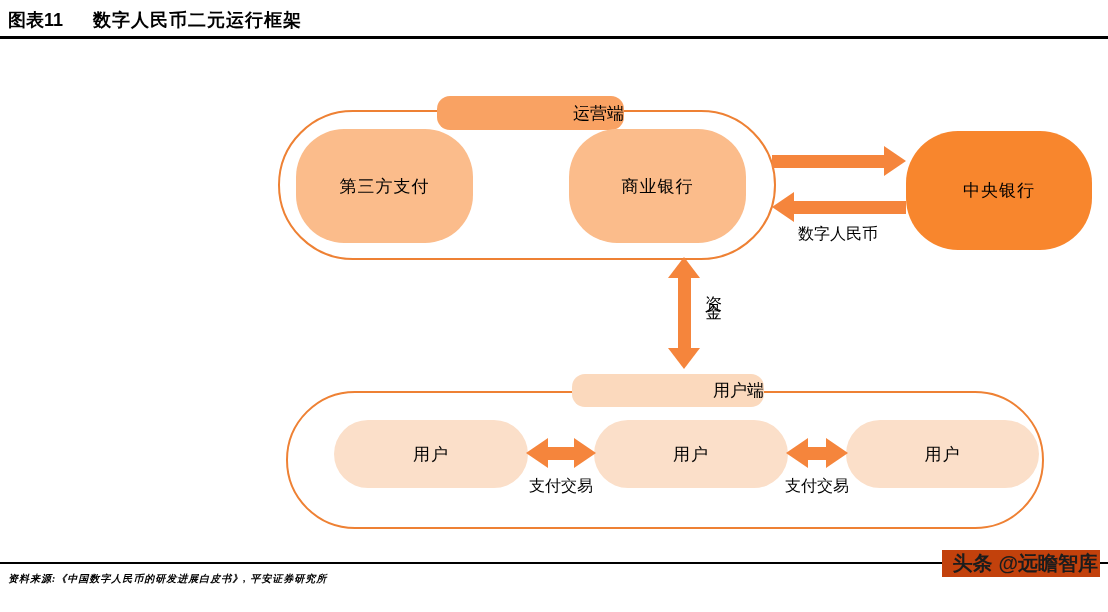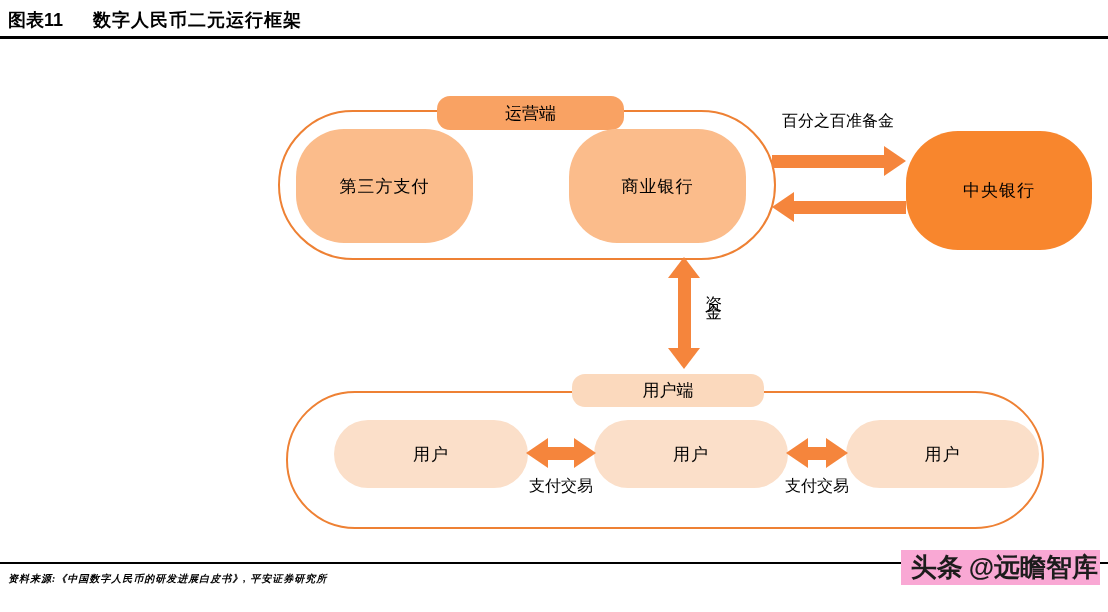--- a/index.html
+++ b/index.html
@@ -17,42 +17,42 @@
     position:relative;width:1108px;height:612px;background:#ffffff;overflow:hidden;
     font-family:"Liberation Sans","DejaVu Sans",sans-serif;color:var(--ink);
   }
   
   .title-row{position:absolute;left:8px;top:8px;font-size:18px;font-weight:bold;white-space:nowrap;}
   .fig-title{margin-left:30px;letter-spacing:1px;}
   .title-rule{position:absolute;left:0;top:36px;width:1108px;height:3px;background:#000;}
   
   .tier{position:absolute;border:2px solid var(--outline);border-radius:999px;background:#fff;}
   
-  .badge{position:absolute;display:flex;align-items:center;justify-content:center;font-size:17px;border-radius:13px;}
+  .badge{position:absolute;display:flex;align-items:center;justify-content:flex-end;font-size:17px;border-radius:13px;}
   
   .node{position:absolute;display:flex;align-items:center;justify-content:center;font-size:17px;letter-spacing:1px;}
   
   .lbl{position:absolute;font-size:16px;text-align:center;white-space:nowrap;}
   .v-lbl{position:absolute;font-size:17px;writing-mode:vertical-rl;text-orientation:upright;letter-spacing:8px;}
   
   .h-arrow{position:absolute;display:flex;align-items:center;height:30px;}
   .h-arrow .bar{flex:1;height:13px;background:var(--arrow);}
   .head-r{width:0;height:0;border-top:15px solid transparent;border-bottom:15px solid transparent;border-left:22px solid var(--arrow);}
   .head-l{width:0;height:0;border-top:15px solid transparent;border-bottom:15px solid transparent;border-right:22px solid var(--arrow);}
   
   .v-arrow{position:absolute;display:flex;flex-direction:column;align-items:center;width:32px;}
   .v-arrow .vbar{flex:1;width:13px;background:var(--arrow);}
   .head-u{width:0;height:0;border-left:16px solid transparent;border-right:16px solid transparent;border-bottom:21px solid var(--arrow);}
   .head-d{width:0;height:0;border-left:16px solid transparent;border-right:16px solid transparent;border-top:21px solid var(--arrow);}
   
   .footer-rule{position:absolute;left:0;top:562px;width:1108px;height:2px;background:#000;}
   .source{position:absolute;left:8px;top:572px;font-size:10px;font-weight:bold;font-style:italic;
           font-family:"Liberation Serif","DejaVu Serif",serif;letter-spacing:1px;}
-  .watermark{position:absolute;right:8px;top:550px;font-size:26px;font-weight:bold;color:#1c1c1c;
-             background:#f9a8d4;padding:0 2px 0 10px;white-space:nowrap;}
+  .watermark{position:absolute;right:8px;top:550px;font-size:20px;font-weight:bold;color:#1c1c1c;
+             background:#c2410c;padding:0 2px 0 10px;white-space:nowrap;}
   .watermark .handle{margin-left:6px;}
 </style>
 </head>
 <body>
 
 <div class="page">
 
   <div class="title-row">
     <span class="fig-label">图表11</span><span class="fig-title">数字人民币二元运行框架</span>
   </div>
@@ -66,30 +66,30 @@
     <span>第三方支付</span>
   </div>
   <div class="node" style="left:906px;top:131px;width:186px;height:119px;background:var(--orange_deep);border-radius:52px;">
     <span>中央银行</span>
   </div>
 
   <div class="node" style="left:569px;top:129px;width:177px;height:114px;background:var(--orange_light);border-radius:48px;">
     <span>商业银行</span>
   </div>
 
-  <div class="lbl" style="left:760px;top:111px;width:156px;">百分之百准备金</div>
   <div class="h-arrow" style="left:772px;top:146px;width:134px;">
     <div class="bar"></div>
     <div class="head-r"></div>
   </div>
 
   <div class="h-arrow" style="left:772px;top:192px;width:134px;">
     <div class="head-l"></div>
     <div class="bar"></div>
   </div>
+  <div class="lbl" style="left:763px;top:224px;width:150px;">数字人民币</div>
 
   <div class="v-arrow" style="left:668px;top:257px;height:112px;">
     <div class="head-u"></div>
     <div class="vbar"></div>
     <div class="head-d"></div>
   </div>
   <div class="v-lbl" style="left:702px;top:282px;">资金</div>
 
   <div class="tier" style="left:286px;top:391px;width:754px;height:134px;"></div>
   <div class="badge" style="left:572px;top:374px;width:192px;height:33px;background:var(--peach);">

